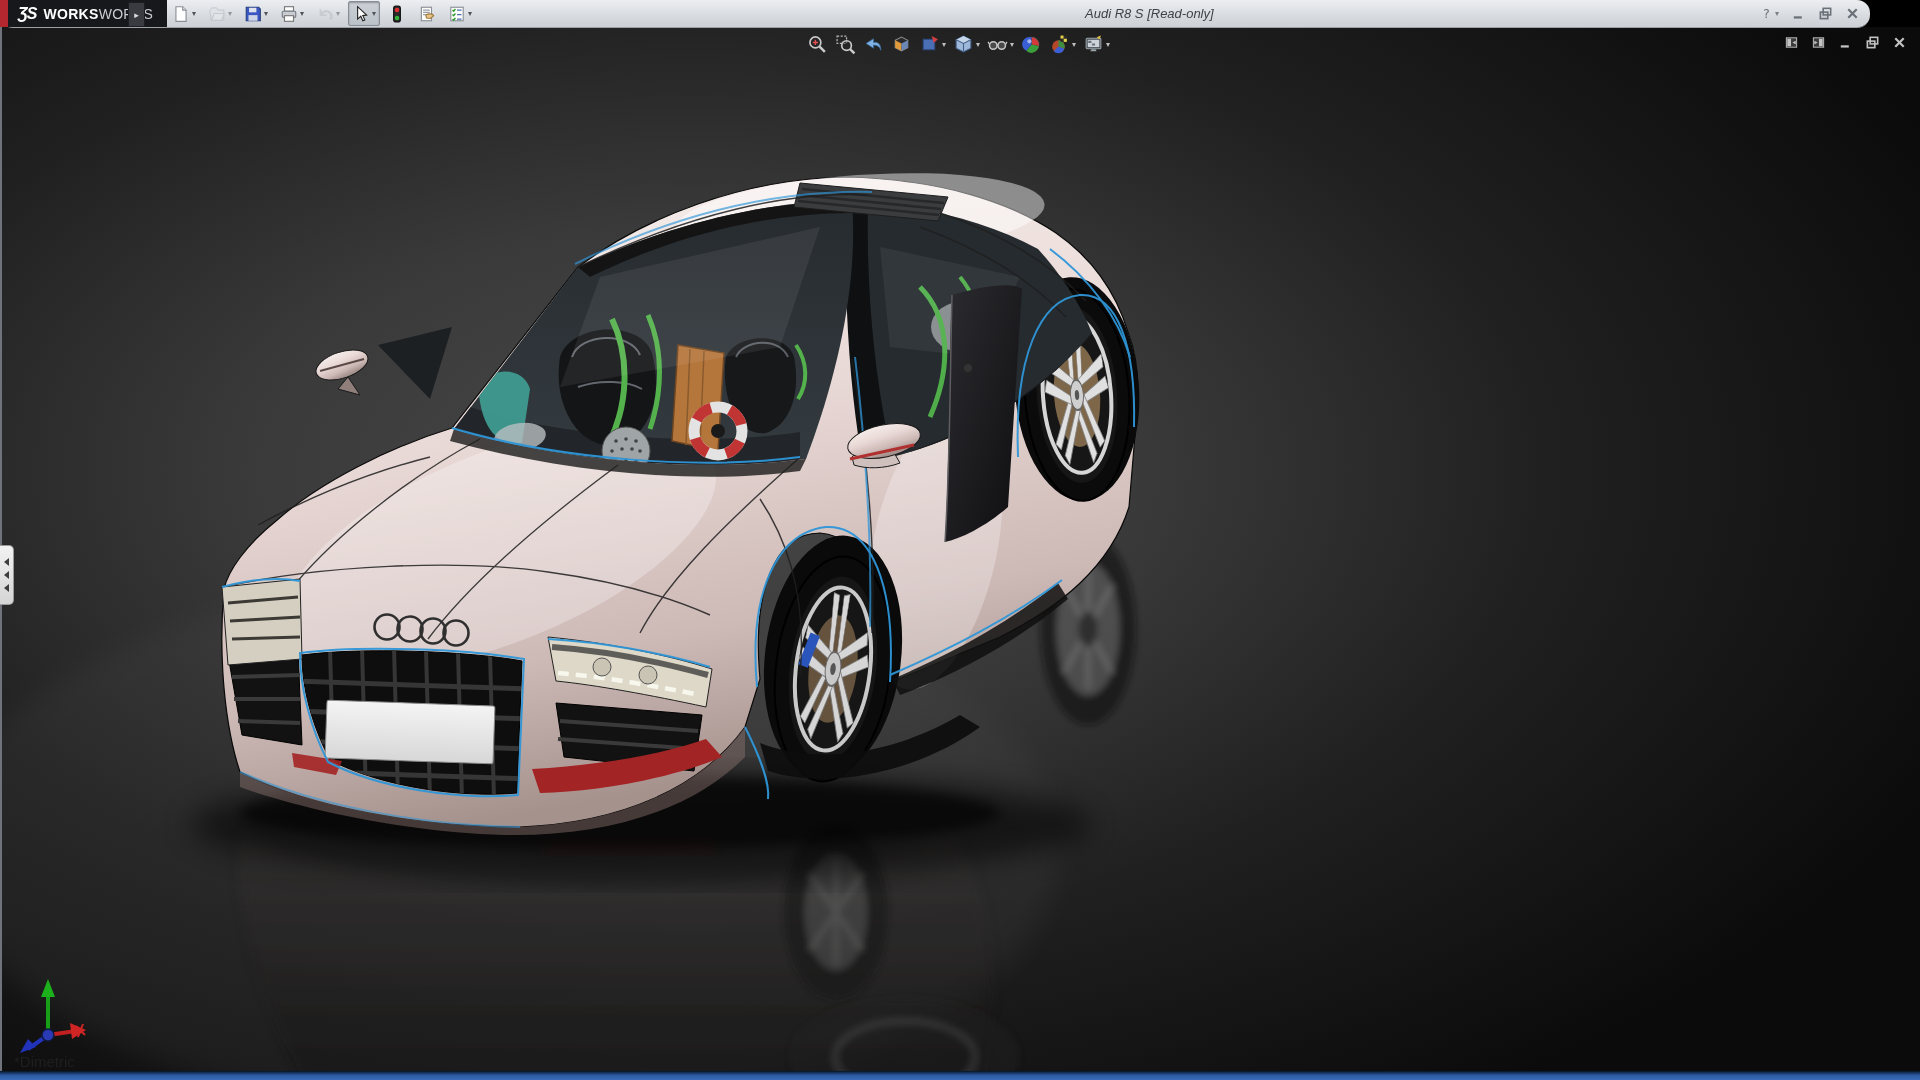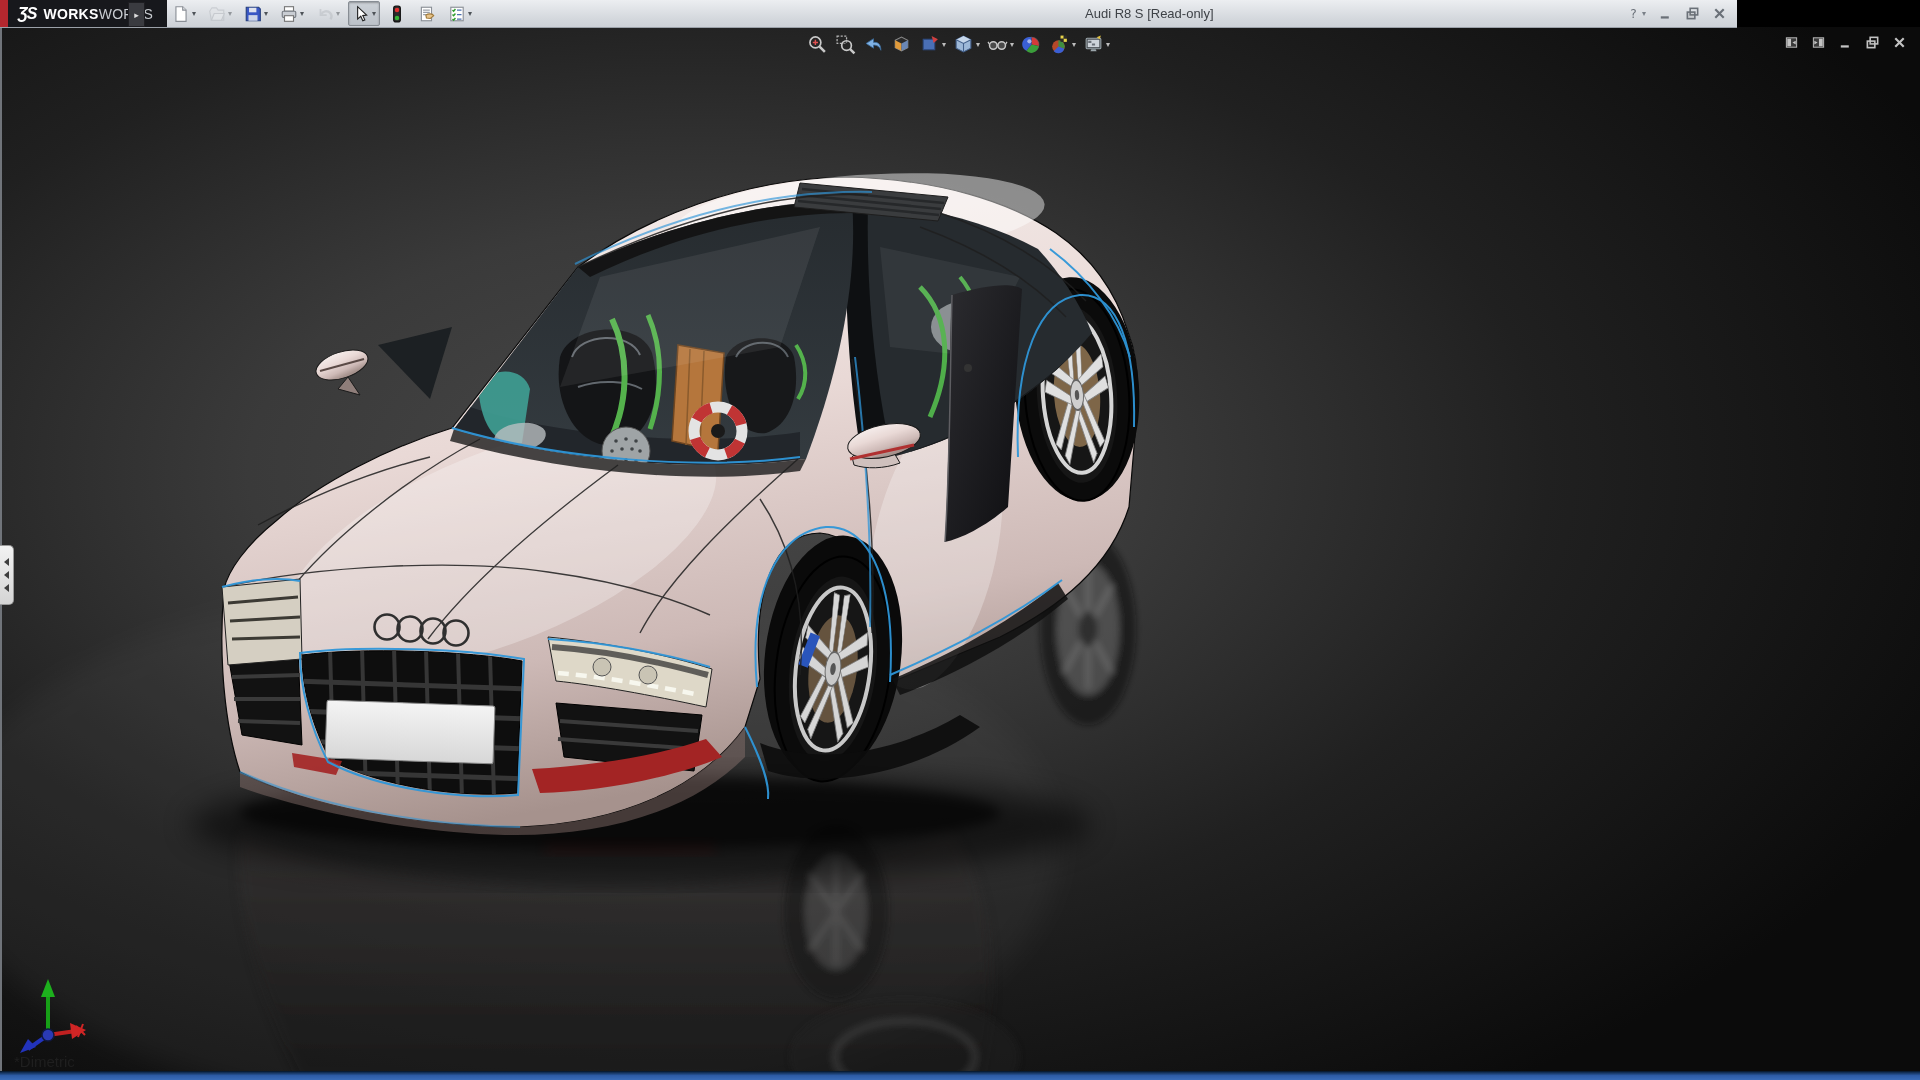--- a/index.html
+++ b/index.html
@@ -1,35 +1,35 @@
 <!DOCTYPE html>
 <html><head>
 <meta charset="utf-8">
 <style>
   html,body{margin:0;padding:0;width:1920px;height:1080px;overflow:hidden;background:#000;
     font-family:"Liberation Sans","DejaVu Sans",sans-serif;}
   
-  .titlebar{position:absolute;top:0;left:0;width:1737px;height:27px;
-    background:linear-gradient(#eceef1,#d4d8dd 70%,#cdd1d7);border-bottom:1px solid #9ba1a9;z-index:30;}
+  .titlebar{position:absolute;top:0;left:0;width:1870px;height:27px;
+    background:linear-gradient(#eceef1,#d4d8dd 70%,#cdd1d7);border-bottom:1px solid #9ba1a9;z-index:30;border-radius:13px;}
   .brand{position:absolute;left:0;top:0;height:27px;display:flex;align-items:center;
     background:#17181c;padding:0 14px 0 18px;}
   .brand .redbar{position:absolute;left:0;top:0;width:8px;height:27px;background:#b5272e;}
   .brand .mark{color:#fff;font-weight:bold;font-style:italic;font-size:16px;margin-right:7px;letter-spacing:-1px;}
   .brand .solid{color:#ffffff;font-weight:700;font-size:14px;letter-spacing:.3px;}
   .brand .works{color:#c9ccd1;font-weight:400;font-size:14px;letter-spacing:.3px;}
   .menu-expand{position:absolute;left:128px;top:2px;width:15px;height:23px;background:#3a3b40;
     border:1px solid #1e1e22;color:#e0e0e0;font-size:9px;display:flex;align-items:center;justify-content:center;}
   .main-toolbar{position:absolute;left:168px;top:1px;height:25px;display:flex;align-items:center;gap:4px;}
   .tbtn{display:flex;align-items:center;height:23px;padding:0 3px;border:1px solid transparent;border-radius:2px;}
   .tbtn .ticon svg{width:18px;height:18px;display:block;}
   .tbtn .caret{font-size:8px;color:#4e5358;margin-left:2px;line-height:1;}
   .tbtn.disabled{opacity:.5;}
   .tbtn.active{background:linear-gradient(#ccd1d7,#bcc2c9);border-color:#878d94;box-shadow:inset 0 1px 2px rgba(0,0,0,.3);}
   .window-title{position:absolute;left:1085px;top:0;height:27px;display:flex;align-items:center;
-    font-size:13px;color:#3e4247;}
+    font-size:13px;color:#3e4247;font-style:italic;}
   .win-controls{position:absolute;right:10px;top:0;height:27px;display:flex;align-items:center;gap:12px;color:#6a7078;}
   .win-controls .wbtn{display:flex;align-items:center;}
   .win-controls svg{width:15px;height:15px;display:block;}
   .win-controls .caret{font-size:8px;margin-left:1px;color:#7a8088;}
   
   .viewport{position:absolute;top:27px;left:0;width:1920px;height:1053px;background:#0d0d0d;overflow:hidden;}
   .scene-svg{position:absolute;left:0;top:0;width:1920px;height:1053px;}
   .headsup{position:absolute;left:806px;top:6px;display:flex;align-items:center;gap:5px;z-index:10;color:#c6c6c6;}
   .hbtn{display:flex;align-items:center;padding:1px;}
   .hbtn svg{width:21px;height:21px;display:block;}

